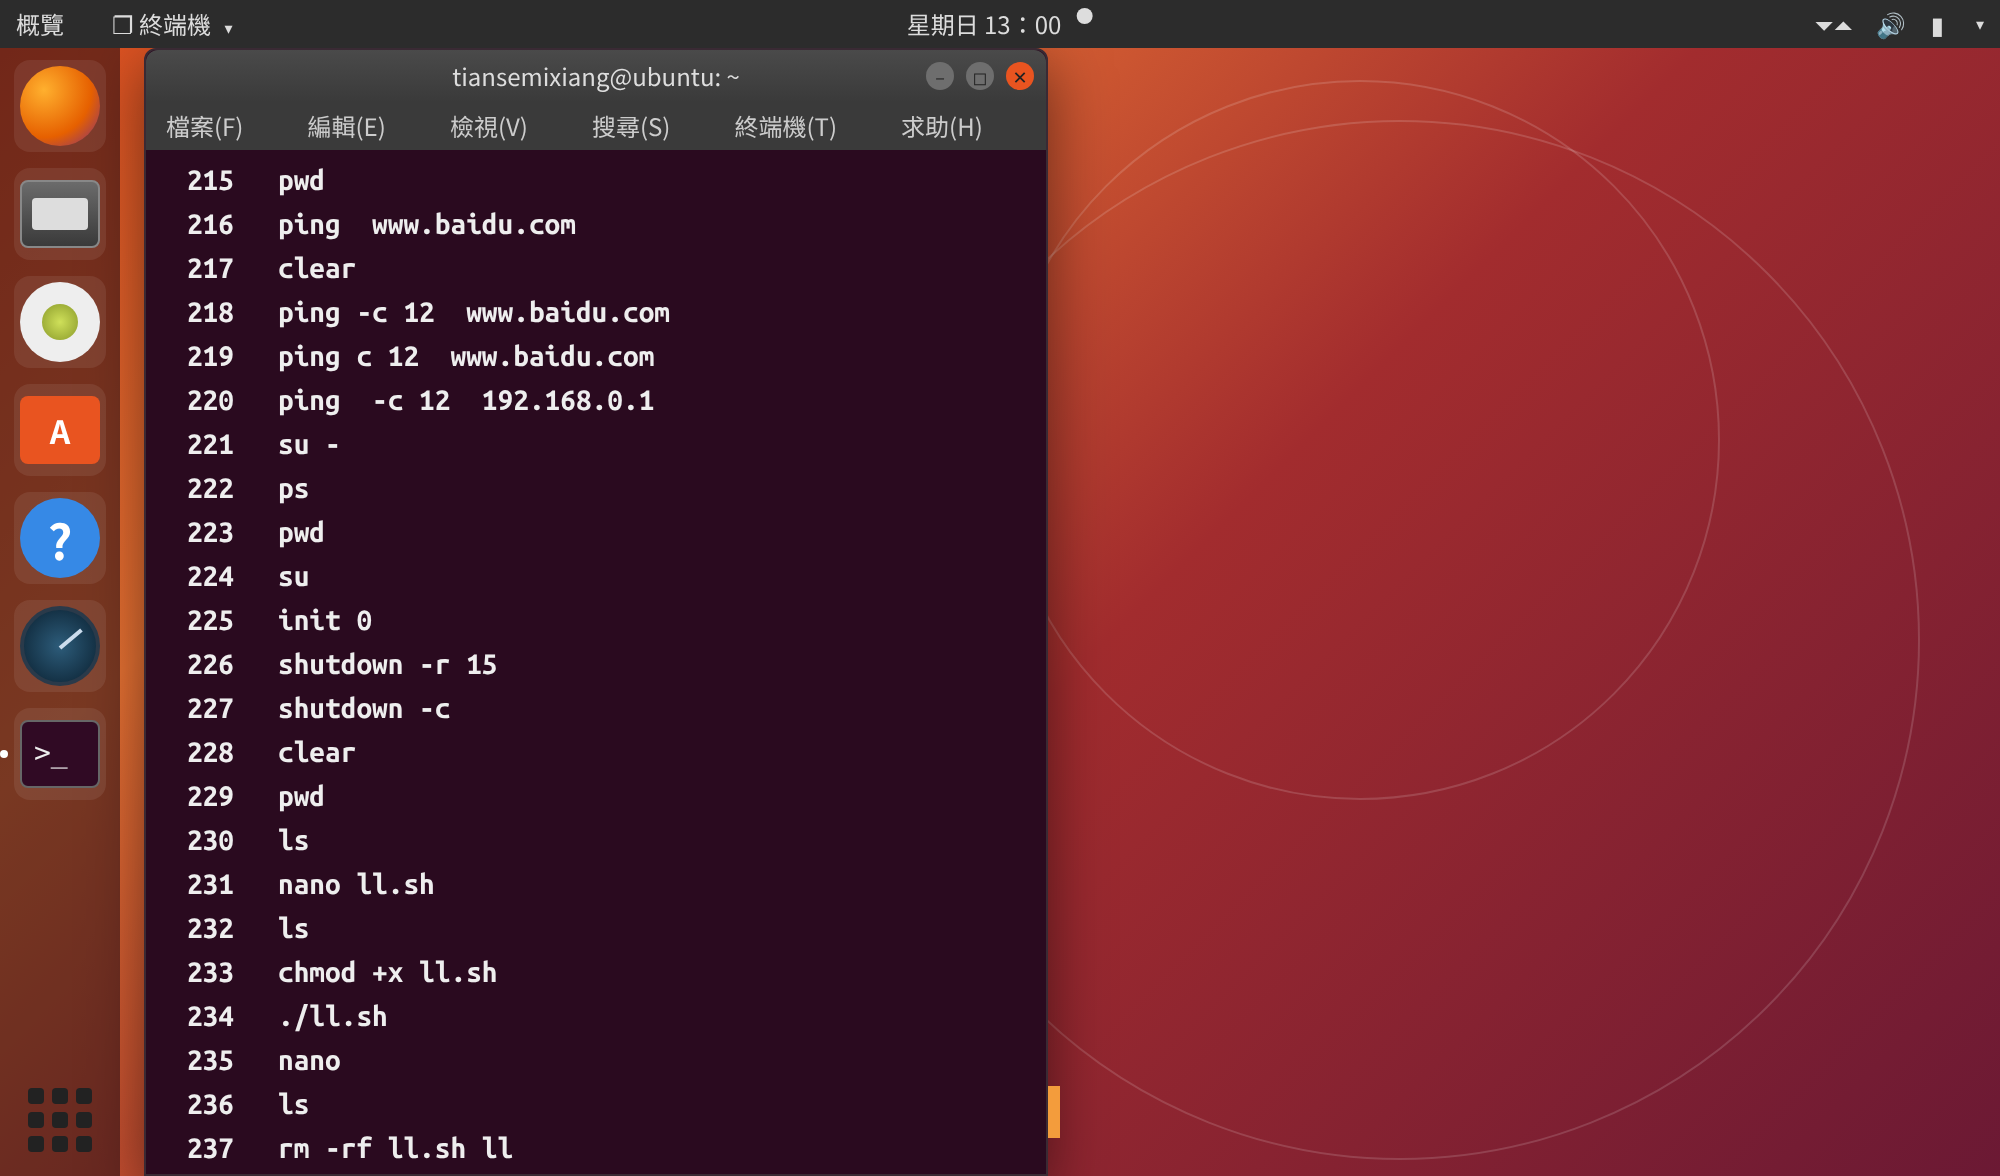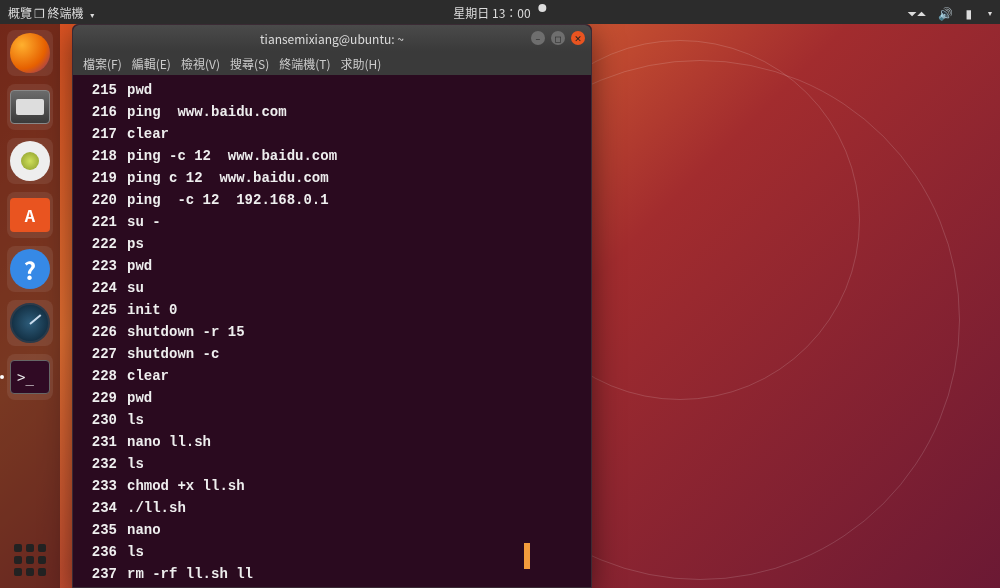--- a/index.html
+++ b/index.html
@@ -5,21 +5,21 @@
   * { margin: 0; padding: 0; box-sizing: border-box; }
   html, body { width: 1000px; height: 588px; overflow: hidden; font-family: "Noto Sans CJK TC", "Ubuntu", sans-serif; }
   body { background: linear-gradient(135deg, #d94a1e 0%, #e87233 25%, #a22c2e 55%, #6b1934 100%); position: relative; }
 
   
   .top-panel {
     position: absolute; top: 0; left: 0; right: 0; height: 24px;
     background: #2c2c2c; color: #dcdcdc; display: flex; align-items: center;
     font-size: 12px; padding: 0 8px; z-index: 50;
   }
-  .top-left { display: flex; gap: 2px; align-items: center; }
+  .top-left { display: flex; gap: 24px; align-items: center; }
   .top-center { position: absolute; left: 50%; transform: translateX(-50%); display:flex; align-items:flex-start; gap:4px;}
   .top-right { margin-left: auto; display: flex; gap: 12px; align-items: center; }
   .tri-down { display:inline-block; margin-left:4px; font-size:8px; }
 
   
   .dock {
     position: absolute; top: 24px; left: 0; bottom: 0; width: 60px;
     background: rgba(30,10,20,0.55); display: flex; flex-direction: column;
     align-items: center; padding-top: 6px; gap: 8px; z-index: 40;
   }
@@ -40,46 +40,46 @@
   .dock-store { width:40px; height:34px; background:#e95420; border-radius:4px; display:flex; align-items:center; justify-content:center; color:#fff; font-weight:bold; }
   .dock-help { width:40px; height:40px; border-radius:50%; background:#3689e6; color:#fff; font-size:24px; display:flex; align-items:center; justify-content:center; font-weight:bold; }
   .dock-clock { width:40px; height:40px; border-radius:50%; background:radial-gradient(circle,#2d5c7a,#0a2030); border:2px solid #2a3a4a; position:relative; }
   .dock-clock::after{ content:""; position:absolute; width:14px; height:2px; background:#cde; top:50%; left:50%; transform-origin:left; transform:rotate(-40deg);}
   .dock-terminal { width:40px; height:34px; background:#300a24; border-radius:4px; border:1px solid #666; display:flex; align-items:center; padding-left:6px; color:#eee; font-family:monospace; font-size:14px;}
   .dock-apps { margin-top:auto; margin-bottom:8px; width:40px; height:40px; display:grid; grid-template-columns:repeat(3,8px); grid-template-rows:repeat(3,8px); gap:4px; align-content:center; justify-content:center; }
   .dock-apps span { width:8px; height:8px; background:#222; border-radius:2px; }
 
   
   .term-window {
-    position: absolute; top: 24px; left: 72px; width: 520px; height: 564px;
+    position: absolute; top: 24px; left: 72px; width: 452px; height: 564px;
     background: #2a0a1f; border: 1px solid #3a2a34; border-radius: 6px 6px 0 0;
     display: flex; flex-direction: column; z-index: 30; box-shadow: 0 8px 30px rgba(0,0,0,0.5);
   }
   .term-titlebar {
     height: 26px; background: linear-gradient(#4a4a4a,#3a3a3a);
     border-radius: 6px 6px 0 0; display: flex; align-items: center;
     color: #ddd; font-size: 12px; position: relative;
   }
   .term-title { flex:1; text-align:center; }
   .win-btns { position:absolute; right:6px; display:flex; gap:6px; }
   .win-btn { width:14px; height:14px; border-radius:50%; display:flex; align-items:center; justify-content:center; font-size:9px; color:#222; }
   .win-min { background:#6e6e6e; }
   .win-max { background:#6e6e6e; }
   .win-close { background:#e95420; }
 
   .term-menubar {
     height: 24px; background: #3a3a3a; display:flex; align-items:center;
-    gap: 10px; padding: 0 10px; color:#ccc; font-size:12px;
+    gap: 32px; padding: 0 10px; color:#ccc; font-size:12px;
   }
 
   .term-body {
     flex:1; background:#2a0a1f; color:#eee; font-family: "Ubuntu Mono","Noto Sans Mono CJK",monospace;
     font-size: 14px; padding: 4px 8px; line-height: 22px; overflow:hidden; white-space: pre;
   }
-  .hist-line { display:flex; gap:10px;font-family:Liberation Mono, monospace; }
+  .hist-line { display:flex; gap:22px; }
   .hist-num { width:36px; text-align:right; font-weight:bold; }
   .hist-cmd { font-weight:bold; }
 
   
   .wallpaper-art {
     position:absolute; right:40px; top:60px; width:520px; height:520px;
     border:1px solid rgba(255,255,255,0.15); border-radius:50%; z-index:1;
   }
   .wallpaper-art2 {
     position:absolute; right:140px; top:40px; width:360px; height:360px;

